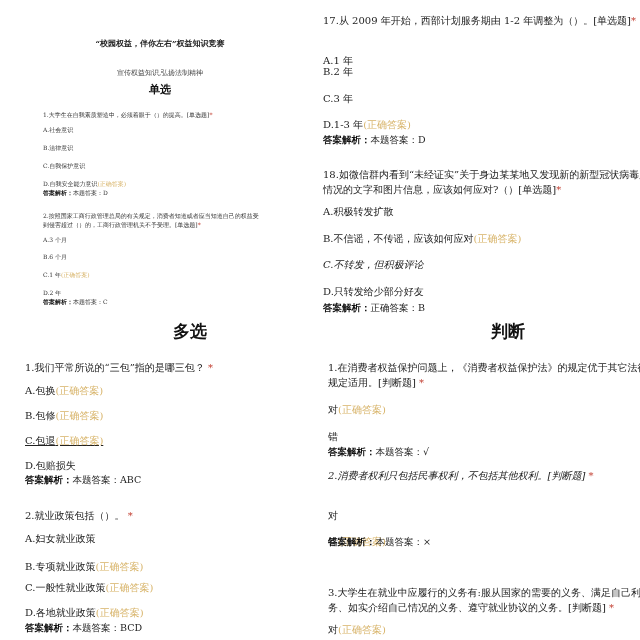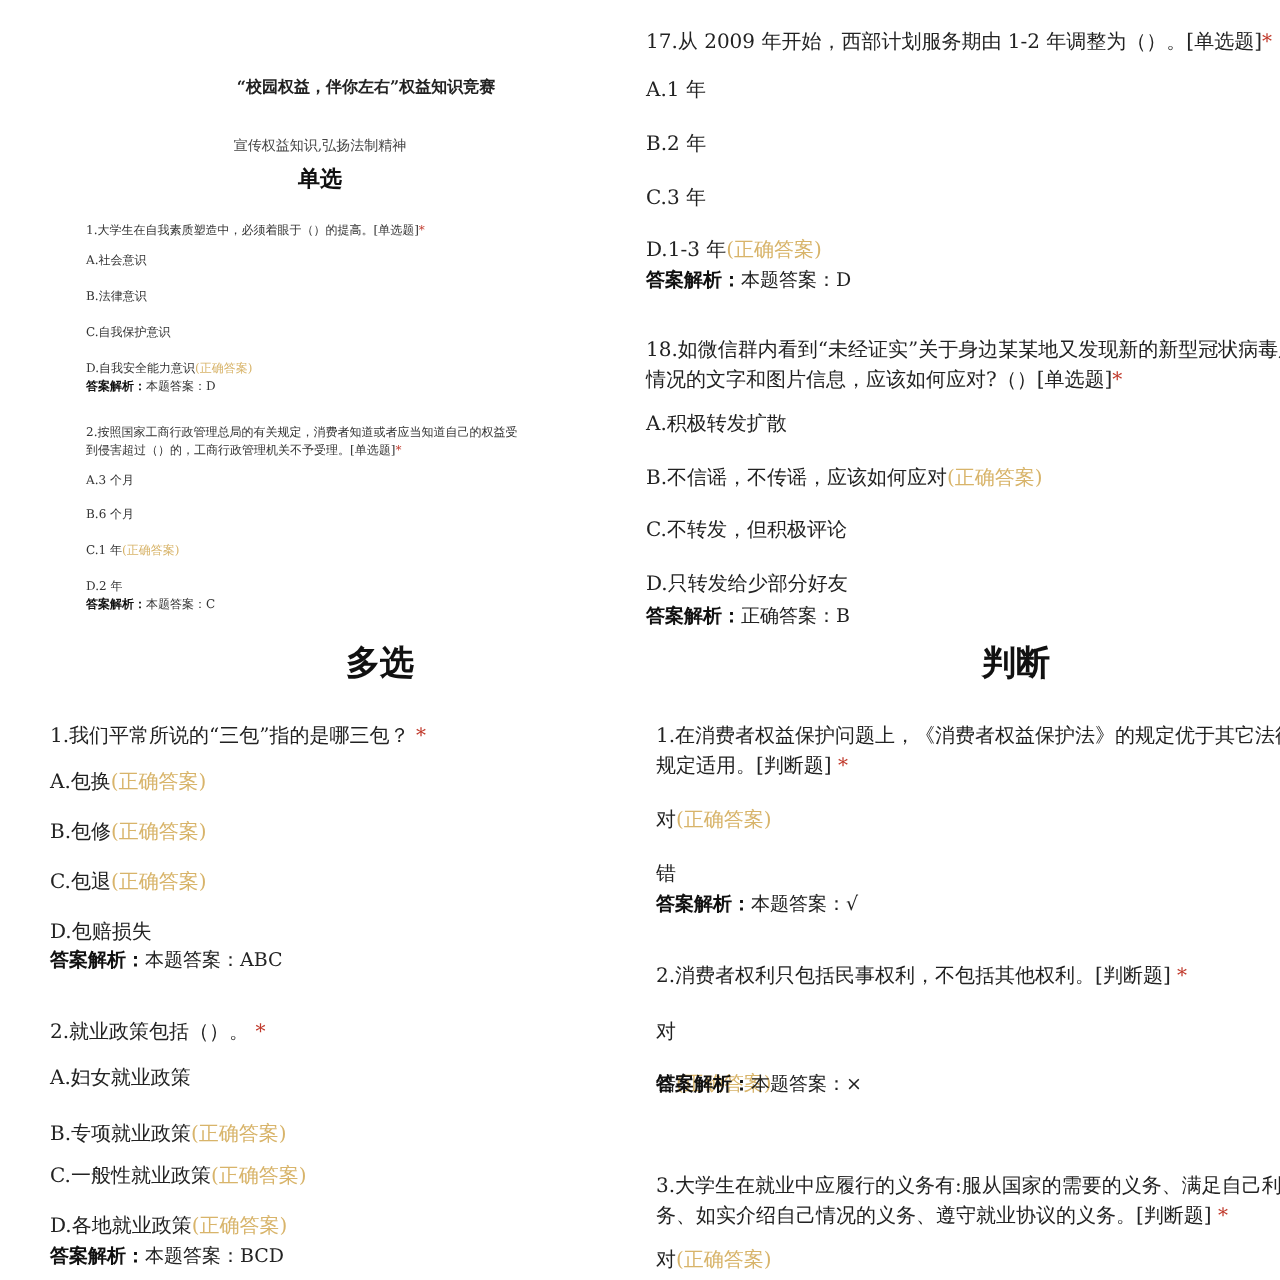--- a/index.html
+++ b/index.html
@@ -26,21 +26,21 @@
   .l-a { font-size:9.5px; color:#222; }
 
   .correct { color:#d8b46a; }
   .req { color:#c0392b; }
   .bold { font-weight:bold; color:#111; }
 </style>
 </head>
 <body>
 
 <div class="panel p-tl">
-  <div class="abs doc-title" style="top:38px;padding-left:23px;">“校园权益，伴你左右”权益知识竞赛</div>
+  <div class="abs doc-title" style="top:38px;">“校园权益，伴你左右”权益知识竞赛</div>
   <div class="abs doc-sub" style="top:68px;">宣传权益知识,弘扬法制精神</div>
   <div class="abs sec-small" style="top:82px;">单选</div>
 
   <div class="abs s-q" style="left:43px; top:111px;">
     <span>1.大学生在自我素质塑造中，必须着眼于（）的提高。[单选题]</span><span class="req">*</span>
   </div>
   <div class="abs s-o" style="left:43px; top:126px;"><span>A.社会意识</span></div>
   <div class="abs s-o" style="left:43px; top:144px;"><span>B.法律意识</span></div>
   <div class="abs s-o" style="left:43px; top:162px;"><span>C.自我保护意识</span></div>
   <div class="abs s-o" style="left:43px; top:180px;"><span>D.自我安全能力意识</span><span class="correct">(正确答案)</span></div>
@@ -50,63 +50,63 @@
   <div class="abs s-q" style="left:43px; top:221px;"><span>到侵害超过（）的，工商行政管理机关不予受理。[单选题]</span><span class="req">*</span></div>
   <div class="abs s-o" style="left:43px; top:236px;"><span>A.3 个月</span></div>
   <div class="abs s-o" style="left:43px; top:253px;"><span>B.6 个月</span></div>
   <div class="abs s-o" style="left:43px; top:271px;"><span>C.1 年</span><span class="correct">(正确答案)</span></div>
   <div class="abs s-o" style="left:43px; top:289px;"><span>D.2 年</span></div>
   <div class="abs s-a" style="left:43px; top:298px;"><span class="bold">答案解析：</span><span>本题答案：C</span></div>
 </div>
 
 <div class="panel p-tr">
   <div class="abs l-q" style="left:3px; top:14px;"><span>17.从 2009 年开始，西部计划服务期由 1-2 年调整为（）。[单选题]</span><span class="req">*</span></div>
-  <div class="abs l-o" style="left:3px; top:38px;"><span>A.1 年</span></div>
+  <div class="abs l-o" style="left:3px; top:54px;"><span>A.1 年</span></div>
   <div class="abs l-o" style="left:3px; top:65px;"><span>B.2 年</span></div>
   <div class="abs l-o" style="left:3px; top:92px;"><span>C.3 年</span></div>
   <div class="abs l-o" style="left:3px; top:118px;"><span>D.1-3 年</span><span class="correct">(正确答案)</span></div>
   <div class="abs l-a" style="left:3px; top:134px;"><span class="bold">答案解析：</span><span>本题答案：D</span></div>
 
   <div class="abs l-q" style="left:3px; top:168px;">18.如微信群内看到“未经证实”关于身边某某地又发现新的新型冠状病毒肺炎</div>
   <div class="abs l-q" style="left:3px; top:183px;"><span>情况的文字和图片信息，应该如何应对?（）[单选题]</span><span class="req">*</span></div>
   <div class="abs l-o" style="left:3px; top:205px;"><span>A.积极转发扩散</span></div>
   <div class="abs l-o" style="left:3px; top:232px;"><span>B.不信谣，不传谣，应该如何应对</span><span class="correct">(正确答案)</span></div>
-  <div class="abs l-o" style="left:3px; top:258px;"><span>C.不转发，但积极评论</span></div>
+  <div class="abs l-o" style="left:3px; top:258px;font-style:italic;"><span>C.不转发，但积极评论</span></div>
   <div class="abs l-o" style="left:3px; top:285px;"><span>D.只转发给少部分好友</span></div>
   <div class="abs l-a" style="left:3px; top:302px;"><span class="bold">答案解析：</span><span>正确答案：B</span></div>
 </div>
 
 <div class="panel p-bl">
   <div class="abs sec-big" style="top:2px; left:30px;">多选</div>
 
   <div class="abs l-q" style="left:25px; top:43px;"><span>1.我们平常所说的“三包”指的是哪三包？</span> <span class="req">*</span></div>
   <div class="abs l-o" style="left:25px; top:66px;"><span>A.包换</span><span class="correct">(正确答案)</span></div>
   <div class="abs l-o" style="left:25px; top:91px;"><span>B.包修</span><span class="correct">(正确答案)</span></div>
-  <div class="abs l-o" style="left:25px; top:116px;"><span>C.包退</span><span class="correct">(正确答案)</span></div>
+  <div class="abs l-o" style="left:25px; top:116px;text-decoration:underline;"><span>C.包退</span><span class="correct">(正确答案)</span></div>
   <div class="abs l-o" style="left:25px; top:141px;"><span>D.包赔损失</span></div>
   <div class="abs l-a" style="left:25px; top:156px;"><span class="bold">答案解析：</span><span>本题答案：ABC</span></div>
 
   <div class="abs l-q" style="left:25px; top:191px;"><span>2.就业政策包括（）。</span> <span class="req">*</span></div>
   <div class="abs l-o" style="left:25px; top:214px;"><span>A.妇女就业政策</span></div>
   <div class="abs l-o" style="left:25px; top:242px;"><span>B.专项就业政策</span><span class="correct">(正确答案)</span></div>
   <div class="abs l-o" style="left:25px; top:263px;"><span>C.一般性就业政策</span><span class="correct">(正确答案)</span></div>
   <div class="abs l-o" style="left:25px; top:288px;"><span>D.各地就业政策</span><span class="correct">(正确答案)</span></div>
   <div class="abs l-a" style="left:25px; top:304px;"><span class="bold">答案解析：</span><span>本题答案：BCD</span></div>
 </div>
 
 <div class="panel p-br">
   <div class="abs sec-big" style="top:2px; left:28px;">判断</div>
 
   <div class="abs l-q" style="left:8px; top:43px;">1.在消费者权益保护问题上，《消费者权益保护法》的规定优于其它法律</div>
   <div class="abs l-q" style="left:8px; top:58px;"><span>规定适用。[判断题]</span> <span class="req">*</span></div>
   <div class="abs l-o" style="left:8px; top:85px;"><span>对</span><span class="correct">(正确答案)</span></div>
   <div class="abs l-o" style="left:8px; top:112px;"><span>错</span></div>
   <div class="abs l-a" style="left:8px; top:128px;"><span class="bold">答案解析：</span><span>本题答案：√</span></div>
 
-  <div class="abs l-q" style="left:8px; top:163px;"><span>2.消费者权利只包括民事权利，不包括其他权利。[判断题]</span> <span class="req">*</span></div>
+  <div class="abs l-q" style="left:8px; top:151px;font-style:italic;"><span>2.消费者权利只包括民事权利，不包括其他权利。[判断题]</span> <span class="req">*</span></div>
   <div class="abs l-o" style="left:8px; top:191px;"><span>对</span></div>
   <div class="abs l-o" style="left:8px; top:217px;"><span>错</span><span class="correct">(正确答案)</span></div>
   <div class="abs l-a" style="left:8px; top:218px;"><span class="bold">答案解析：</span><span>本题答案：×</span></div>
 
   <div class="abs l-q" style="left:8px; top:268px;">3.大学生在就业中应履行的义务有:服从国家的需要的义务、满足自己利益的义</div>
   <div class="abs l-q" style="left:8px; top:283px;"><span>务、如实介绍自己情况的义务、遵守就业协议的义务。[判断题]</span> <span class="req">*</span></div>
   <div class="abs l-o" style="left:8px; top:305px;"><span>对</span><span class="correct">(正确答案)</span></div>
 </div>
 
 </body></html>

